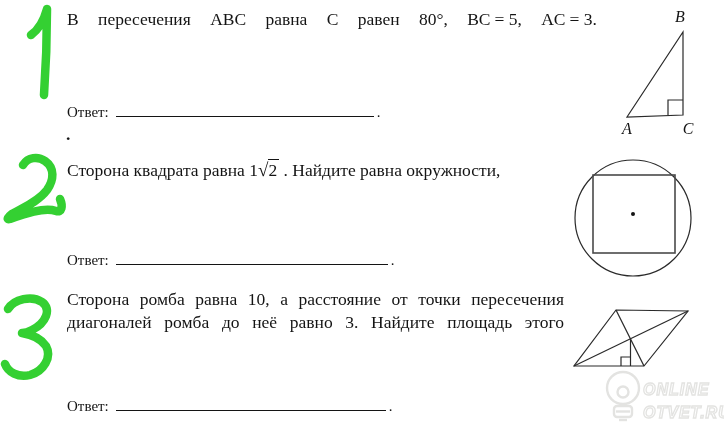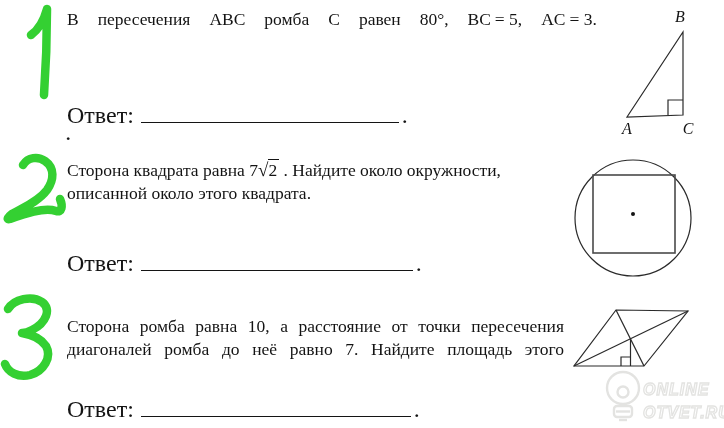--- a/index.html
+++ b/index.html
@@ -11,21 +11,21 @@
   }
   .digit { position:absolute; }
   .digit path { fill:none; stroke:var(--green); stroke-width:8.5; stroke-linecap:round; stroke-linejoin:round; }
   .ptext { position:absolute; left:67px; font-size:17.5px; line-height:23px; }
   .jline { display:flex; justify-content:space-between; }
   .grp > :last-child { margin-left:4px; }
   .it { }
   .jfull { text-align:justify; text-align-last:justify; }
   .rad { font-size:19px; }
   .radicand { border-top:1.2px solid var(--ink); padding:0 2px 0 0; }
-  .ans { position:absolute; left:67px; font-size:24px; white-space:nowrap;font-family:Liberation Serif, serif; }
+  .ans { position:absolute; left:67px; font-size:15px; white-space:nowrap;font-family:Liberation Serif, serif; }
   .blank { display:inline-block; border-bottom:1.6px solid var(--ink); height:15px; margin:0 3px 0 7px; vertical-align:baseline; }
   .stray { position:absolute; left:66px; top:124px; font-size:17.5px; font-weight:bold; }
   .figsvg { position:absolute; }
   .figsvg .ln { fill:none; stroke:var(--fig); stroke-width:1.2; }
   .figsvg .sq { fill:none; stroke:#4a4a4a; stroke-width:1.6; }
   .figsvg text { font-family:"Liberation Serif", serif; font-style:italic; font-size:16px; fill:var(--ink); }
   .wm text { font-family:"Liberation Sans", sans-serif; font-weight:bold; fill:none; stroke:var(--wm); stroke-width:1.3; letter-spacing:1px; }
   .wm .bulb { fill:none; stroke:var(--wm); stroke-width:2.4; }
 </style>
 </head>
@@ -41,21 +41,21 @@
   </svg>
   <svg class="digit" style="left:0px;top:293px" width="56" height="90" viewBox="0 0 56 90">
     <path d="M8,16 C14,6 32,2 42,9 C52,16 46,30 32,37 C28,39 24,40 22,40 C28,41 40,44 46,53 C52,64 44,78 30,82 C18,85 8,79 5,71"></path>
   </svg>
 
   <div class="ptext" style="top:8px;width:530px">
     <div class="jline">
       <span>В</span>
       <span>пересечения</span>
       <span class="it">ABC</span>
-      <span>ромба</span>
+      <span>равна</span>
       <span class="it">C</span>
       <span>равен</span>
       <span>80°,</span>
       <span class="grp"><span class="it">BC</span><span>= 5,</span></span>
       <span class="grp"><span class="it">AC</span><span>= 3.</span></span>
     </div>
   </div>
 
   <svg class="figsvg" style="left:610px;top:4px" width="95" height="134" viewBox="0 0 95 134">
     <path class="ln" d="M17,113 L73,28 L73,111 Z"></path>
@@ -66,38 +66,37 @@
   </svg>
 
   <div class="ans" style="top:102px">
     <span>Ответ:</span><span class="blank" style="width:258px"></span><span>.</span>
   </div>
 
   <span class="stray">.</span>
 
   <div class="ptext" style="top:158px;width:505px">
     <div>
-      <span>Сторона квадрата равна 7</span><span class="rad">√</span><span class="radicand">2</span><span> . Найдите около окружности,</span>
+      <span>Сторона квадрата равна 1</span><span class="rad">√</span><span class="radicand">2</span><span> . Найдите равна окружности,</span>
     </div>
-    <div>описанной около этого квадрата.</div>
   </div>
 
   <svg class="figsvg" style="left:572px;top:156px" width="124" height="126" viewBox="0 0 124 126">
     <circle class="ln" cx="61" cy="62" r="58"></circle>
     <rect class="sq" x="21" y="19" width="82" height="78"></rect>
     <circle cx="61" cy="58" r="2" fill="#141414"></circle>
   </svg>
 
   <div class="ans" style="top:250px">
     <span>Ответ:</span><span class="blank" style="width:272px"></span><span>.</span>
   </div>
 
-  <div class="ptext" style="top:315px;width:497px">
+  <div class="ptext" style="top:288px;width:497px">
     <div class="jfull">Сторона ромба равна 10, а расстояние от точки пересечения</div>
-    <div class="jfull">диагоналей ромба до неё равно 7. Найдите площадь этого</div>
+    <div class="jfull">диагоналей ромба до неё равно 3. Найдите площадь этого</div>
   </div>
 
   <svg class="figsvg" style="left:565px;top:297px" width="132" height="80" viewBox="0 0 132 80">
     <path class="ln" d="M51,13 L123,14 L79,69 L9,69 Z"></path>
     <path class="ln" d="M9,69 L123,14"></path>
     <path class="ln" d="M51,13 L79,69"></path>
     <path class="ln" d="M65.5,42.5 L65.5,69"></path>
     <path class="ln" d="M56,69 L56,60 L65.5,60"></path>
   </svg>
 

